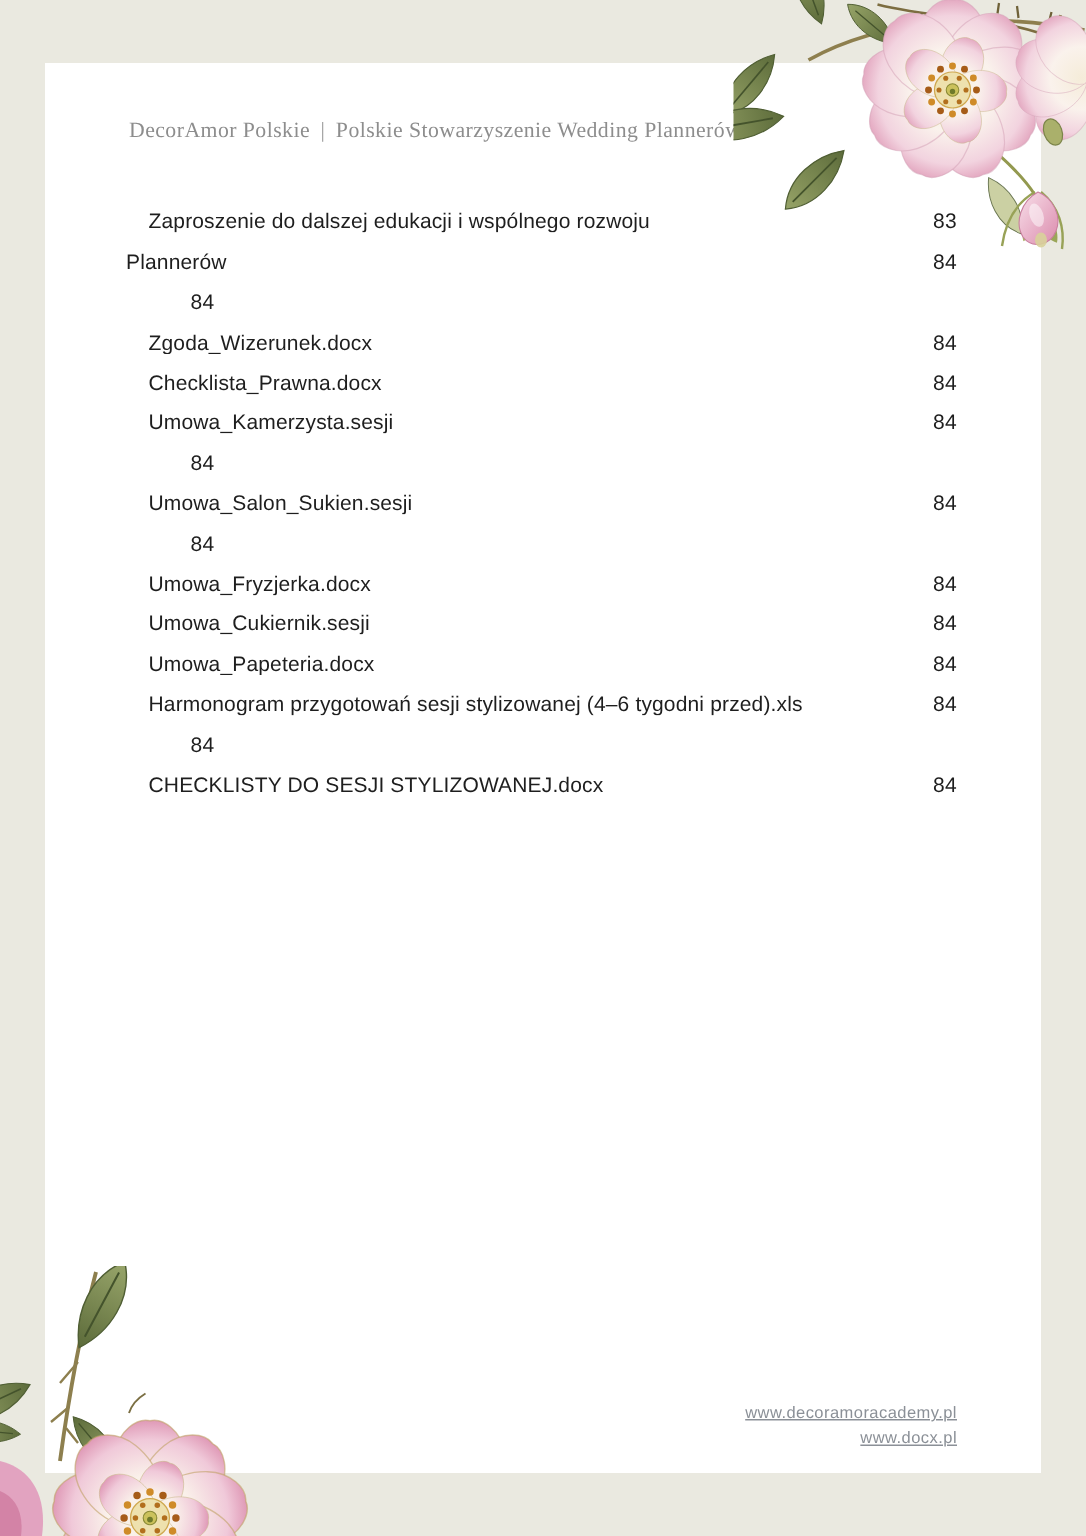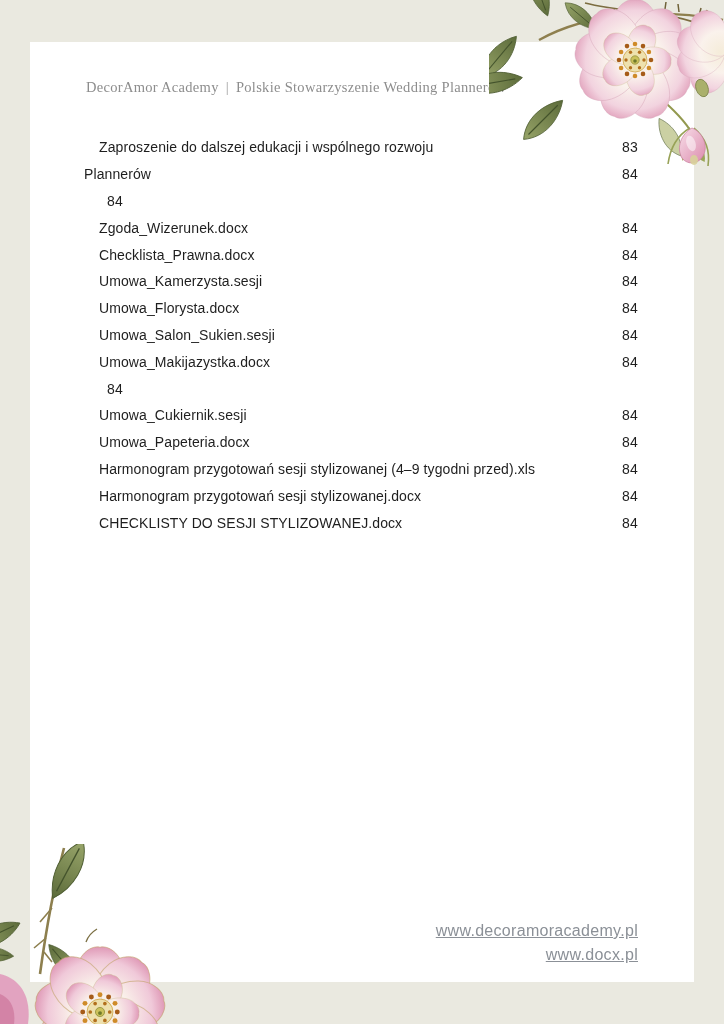--- a/index.html
+++ b/index.html
@@ -8,38 +8,38 @@
           font-family:"Liberation Sans",sans-serif;}
   .sheet{position:absolute;left:30px;top:42px;width:664px;height:940px;background:#ffffff;}
 
   .header{position:absolute;top:37px;left:56px;font-family:"Liberation Serif","DejaVu Serif",serif;
           font-size:14.5px;color:#8d8d8d;letter-spacing:0.3px;white-space:nowrap;}
   .header .sep{margin:0 7px;color:#9a9a9a;}
 
   .toc{position:absolute;left:54px;right:56px;top:92px;}
   .toc-row{display:flex;align-items:center;height:26.8px;font-size:14px;color:#1e1e1e;gap:12px;}
   .toc-row .toc-label{flex:1;white-space:nowrap;overflow:hidden;letter-spacing:0.1px;}
-  .toc-row .toc-page{margin-left:8px;letter-spacing:0.2px;}
+  .toc-row .toc-page{margin-left:28px;letter-spacing:0.2px;}
   .toc-row.level-1{padding-left:15px;}
 
   .footer{position:absolute;right:56px;bottom:15px;text-align:right;line-height:1.5;}
-  .footer a{display:block;font-size:16px;color:#8b9097;text-decoration:underline;letter-spacing:0.3px;cursor:pointer;}
+  .footer a{display:block;font-size:11px;color:#8b9097;text-decoration:underline;letter-spacing:0.3px;cursor:pointer;}
 
   .flower-tr{position:absolute;top:0;right:0;width:235px;height:215px;pointer-events:none;}
   .flower-bl{position:absolute;left:0;bottom:0;width:190px;height:180px;pointer-events:none;}
 </style>
 </head>
 <body>
 
 <div class="canvas">
 
   <div class="sheet">
 
     <div class="header">
-      <span>DecorAmor Academy</span><span class="sep">|</span><span>Polskie Stowarzyszenie Wedding Plannerów</span>
+      <span>DecorAmor Polskie</span><span class="sep">|</span><span>Polskie Stowarzyszenie Wedding Plannerów</span>
     </div>
 
     <div class="toc">
         <div class="toc-row level-1">
     <span class="toc-label">Zaproszenie do dalszej edukacji i wspólnego rozwoju</span>
     <span class="toc-page">83</span>
   </div>
         <div class="toc-row level-0">
     <span class="toc-label">Plannerów</span>
     <span class="toc-page">84</span>
@@ -53,48 +53,46 @@
   </div>
         <div class="toc-row level-1">
     <span class="toc-label">Checklista_Prawna.docx</span>
     <span class="toc-page">84</span>
   </div>
         <div class="toc-row level-1">
     <span class="toc-label">Umowa_Kamerzysta.sesji</span>
     <span class="toc-page">84</span>
   </div>
         <div class="toc-row level-1">
-    <span class="toc-label">Umowa_Florysta.docx</span>
     <span class="toc-page">84</span>
   </div>
         <div class="toc-row level-1">
     <span class="toc-label">Umowa_Salon_Sukien.sesji</span>
     <span class="toc-page">84</span>
   </div>
         <div class="toc-row level-1">
-    <span class="toc-label">Umowa_Makijazystka.docx</span>
-    <span class="toc-page">84</span>
-  </div>
-        <div class="toc-row level-1">
+    <span class="toc-page">84</span>
+  </div>
+        <div class="toc-row level-1">
+    <span class="toc-label">Umowa_Fryzjerka.docx</span>
     <span class="toc-page">84</span>
   </div>
         <div class="toc-row level-1">
     <span class="toc-label">Umowa_Cukiernik.sesji</span>
     <span class="toc-page">84</span>
   </div>
         <div class="toc-row level-1">
     <span class="toc-label">Umowa_Papeteria.docx</span>
     <span class="toc-page">84</span>
   </div>
         <div class="toc-row level-1">
-    <span class="toc-label">Harmonogram przygotowań sesji stylizowanej (4–9 tygodni przed).xls</span>
-    <span class="toc-page">84</span>
-  </div>
-        <div class="toc-row level-1">
-    <span class="toc-label">Harmonogram przygotowań sesji stylizowanej.docx</span>
+    <span class="toc-label">Harmonogram przygotowań sesji stylizowanej (4–6 tygodni przed).xls</span>
+    <span class="toc-page">84</span>
+  </div>
+        <div class="toc-row level-1">
     <span class="toc-page">84</span>
   </div>
         <div class="toc-row level-1">
     <span class="toc-label">CHECKLISTY DO SESJI STYLIZOWANEJ.docx</span>
     <span class="toc-page">84</span>
   </div>
       </div>
 
     <div class="footer">
       <a>www.decoramoracademy.pl</a>

